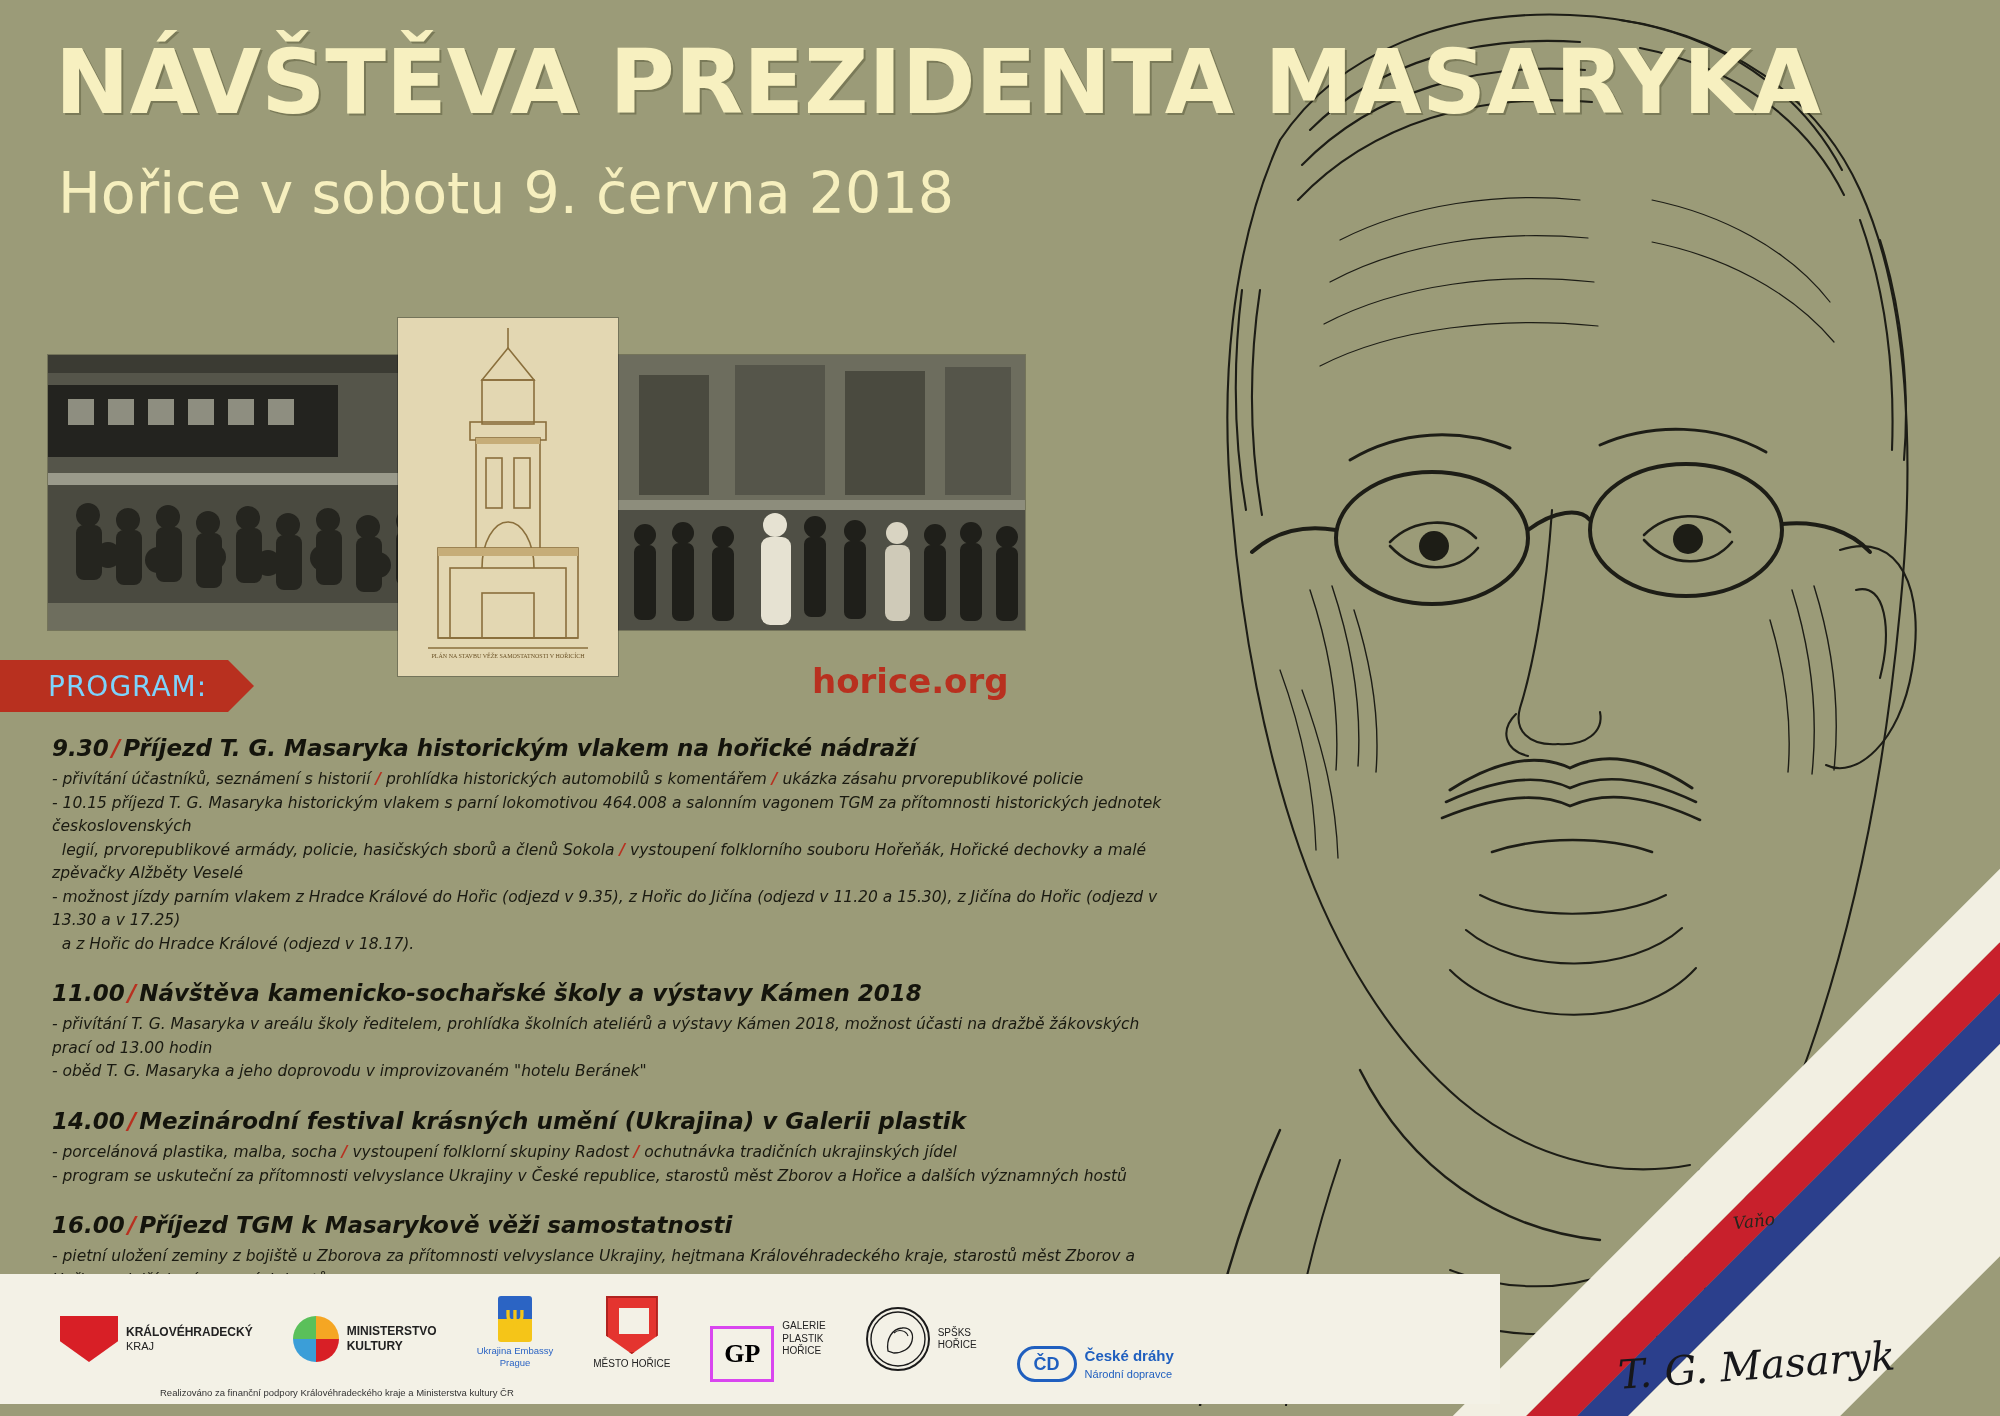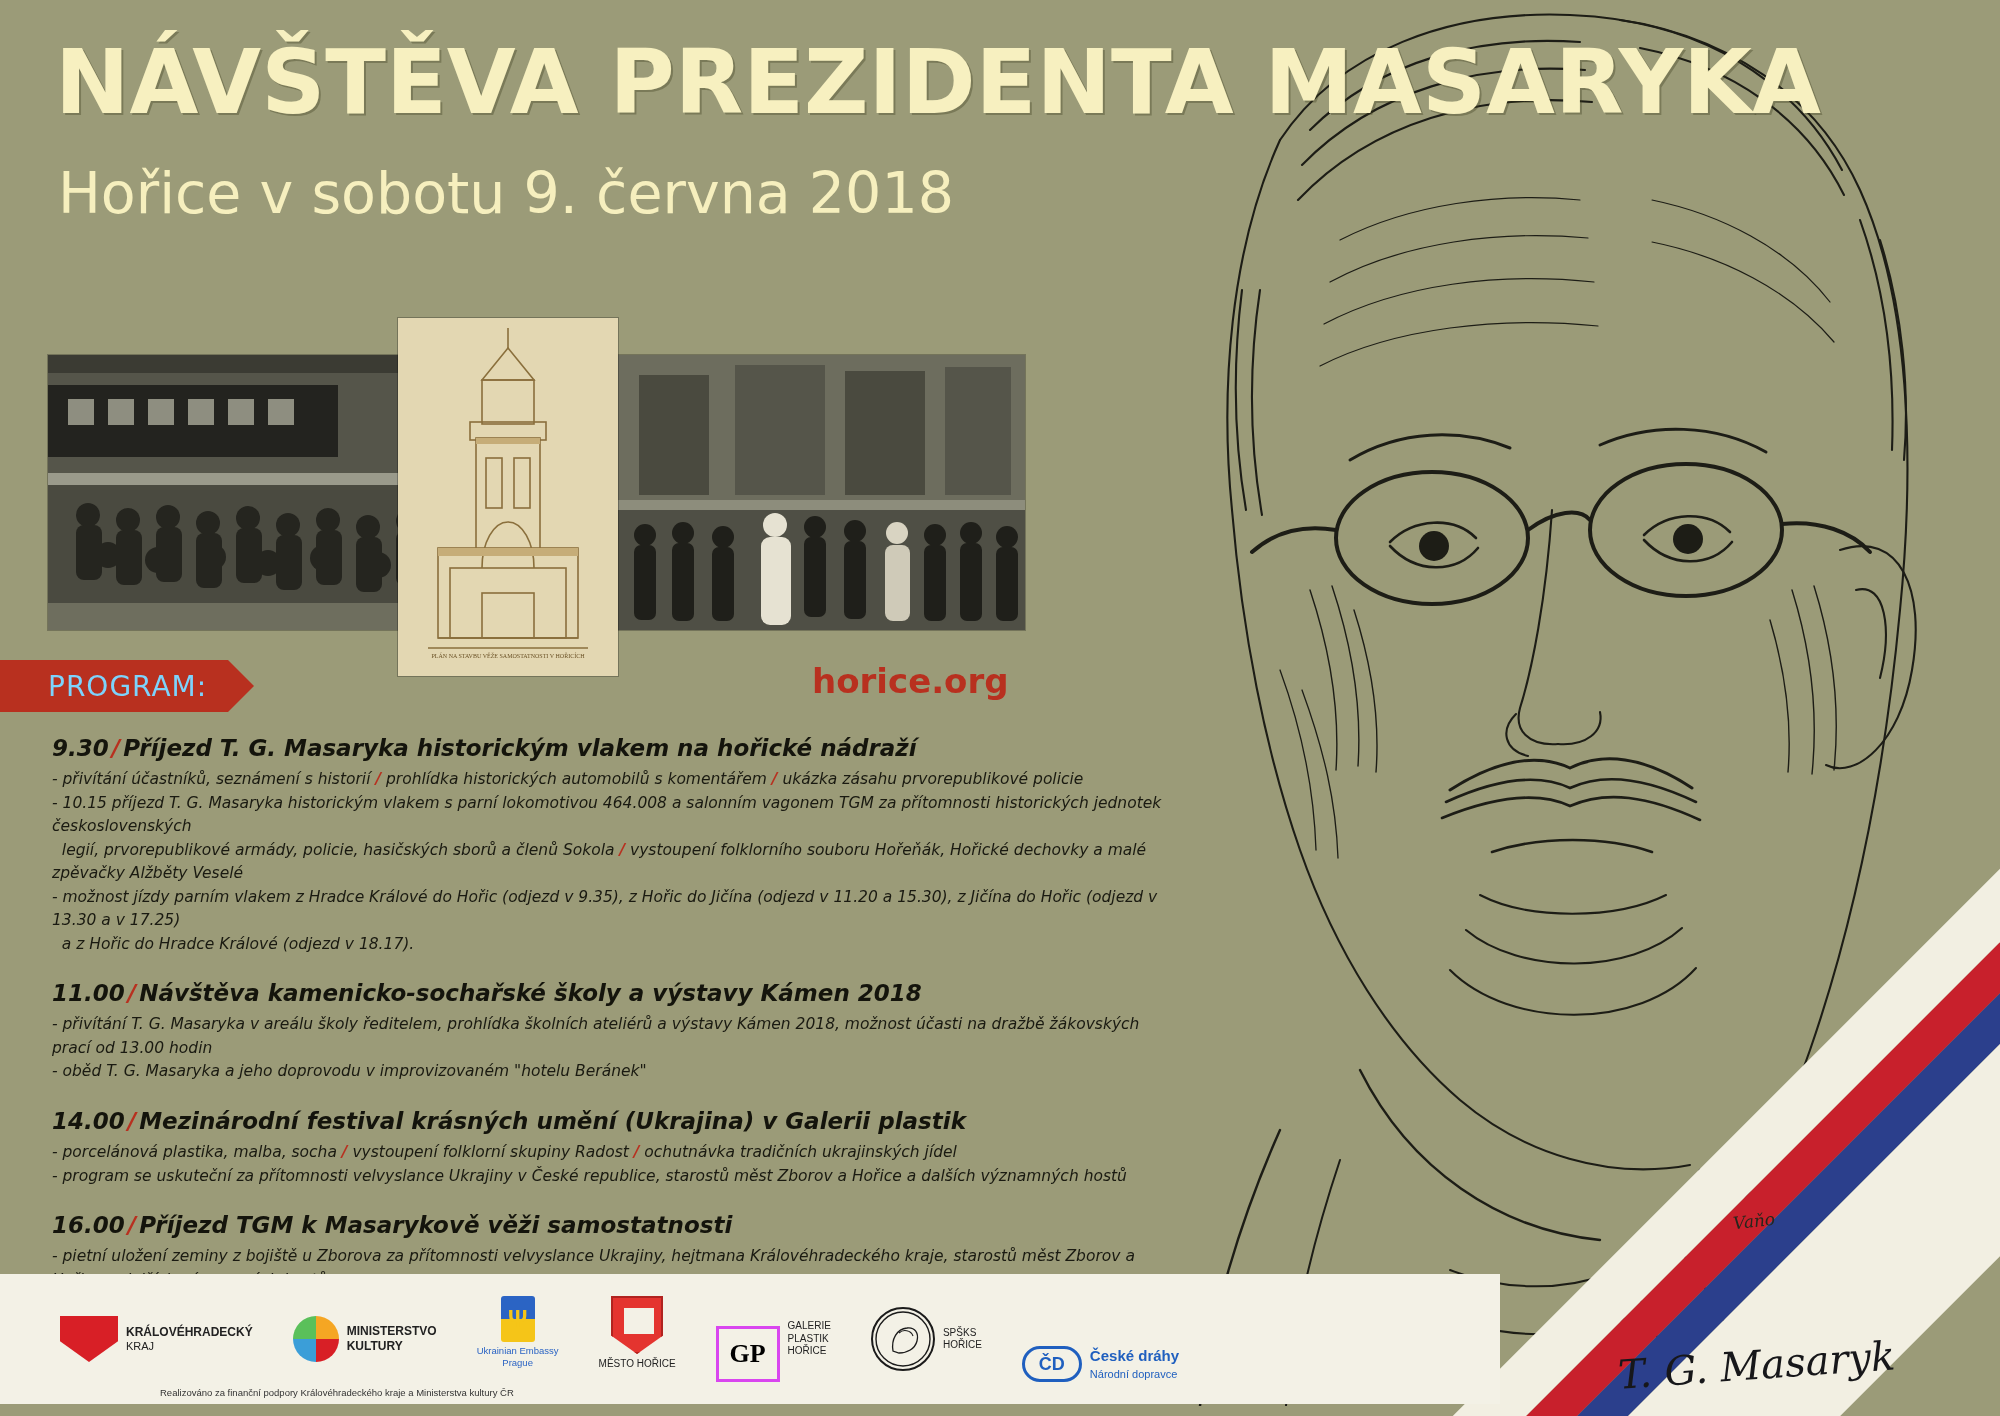--- a/index.html
+++ b/index.html
@@ -480,21 +480,21 @@
         <b>MINISTERSTVO</b>
         <b>KULTURY</b>
       </div>
     </div>
 
     <div class="logo" style="flex-direction:column;gap:3px;">
       <div class="ua-flag">
           <span class="ua-trident">Ψ</span>
         </div>
       <div class="logo-text" style="text-align:center;color:#2b64c4;font-size:9.5px;">
-        <span>Ukrainian Embassy</span><br>
+        <span>Ukrajina Embassy</span><br>
         <span>Prague</span>
       </div>
     </div>
 
     <div class="logo" style="flex-direction:column;gap:4px;">
       <div class="city-shield"></div>
       <div class="logo-text" style="font-size:10px;">
         <span>MĚSTO HOŘICE</span>
       </div>
     </div>

